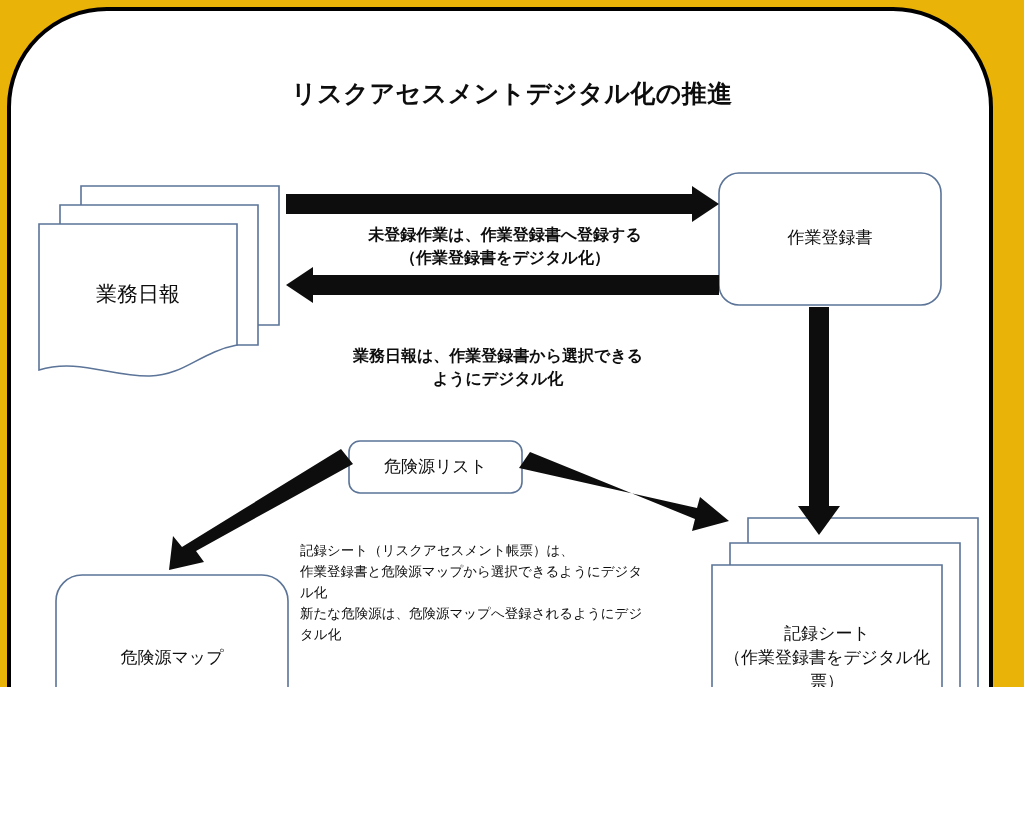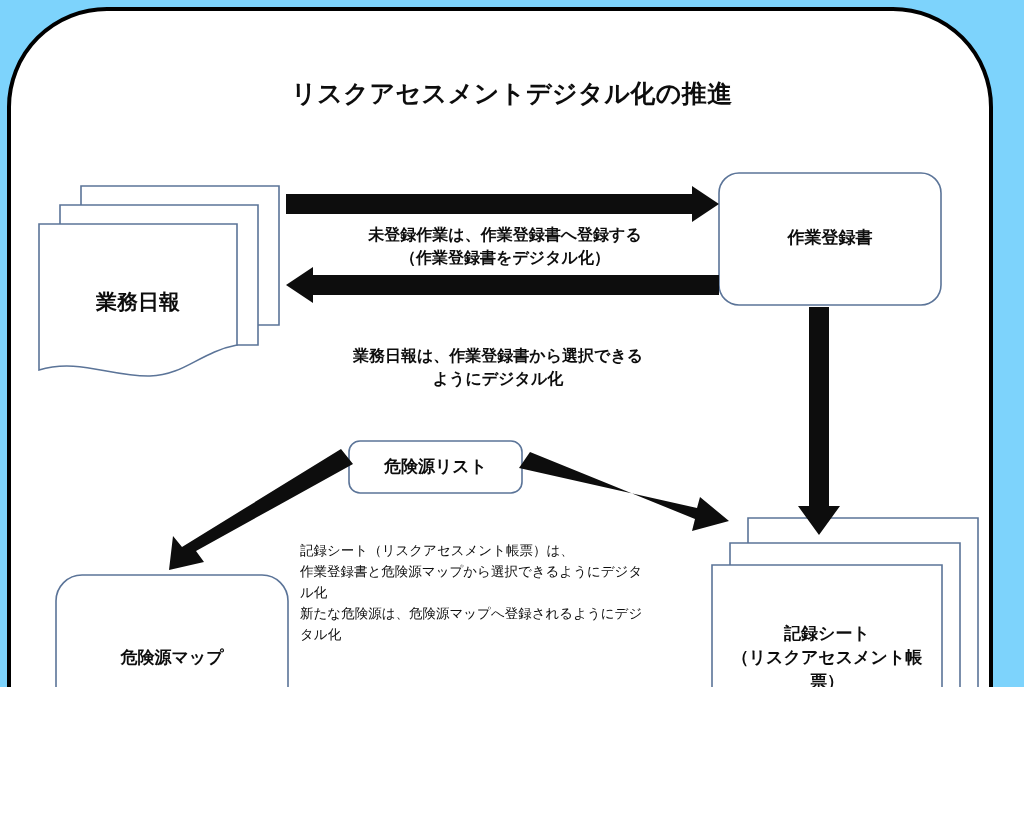--- a/index.html
+++ b/index.html
@@ -7,38 +7,38 @@
     padding: 0;
     background: #ffffff;
   }
   body {
     font-family: "Liberation Sans", "DejaVu Sans", sans-serif;
   }
   #canvas {
     position: relative;
     width: 1024px;
     height: 687px;
-    background: #7dd3fc;
+    background: #eab308;
     overflow: hidden;
   }
   #diagram-svg {
     position: absolute;
     left: 0;
     top: 0;
     width: 1024px;
     height: 813px;
   }
   .lbl {
     position: absolute;
     color: #0d0d0d;
     line-height: 1.42;
     white-space: pre-line;
   }
   .node-label {
-    font-weight: bold;
+    font-weight: normal;
     text-align: center;
   }
   .edge-label {
     font-weight: bold;
     text-align: center;
     font-size: 16px;
   }
   #title-text {
     font-weight: bold;
     font-size: 25px;
@@ -95,30 +95,30 @@
 
     <path d="M 341 449 L 353 464 L 196 551 L 204 562 L 169 570 L 173 536 L 182 547 Z" fill="#0d0d0d"></path>
 
     <path d="M 530 452 L 519 468 L 697 508 L 700 497 L 729 521 L 692 531 L 695 519 Z" fill="#0d0d0d"></path>
 
     <path d="M 712 710 L 313 710 L 313 700 L 281 720 L 313 740 L 313 730 L 712 730 Z" fill="#0d0d0d"></path>
   </svg>
 
   <div class="lbl" id="title-text" style="left:0; top:76px; width:1024px; text-align:center;">リスクアセスメントデジタル化の推進</div>
 
-  <div class="lbl node-label" id="label-work-daily-report" style="left:39px; top:279px; width:198px;margin-top:8px;">業務日報</div>
+  <div class="lbl node-label" id="label-work-daily-report" style="left:39px; top:279px; width:198px;">業務日報</div>
 
   <div class="lbl node-label" id="label-work-registration" style="left:719px; top:226px; width:222px;">作業登録書</div>
 
   <div class="lbl node-label" id="label-hazard-map" style="left:56px; top:646px; width:232px;">危険源マップ</div>
 
   <div class="lbl node-label" id="label-hazard-list" style="left:349px; top:455px; width:173px;">危険源リスト</div>
 
   <div class="lbl node-label" id="label-record-sheet" style="left:712px; top:622px; width:230px;">記録シート
-（リスクアセスメント帳
+（作業登録書をデジタル化
 票）</div>
 
   <div class="lbl edge-label" id="edge-label-daily-to-registration" style="left:315px; top:224px; width:380px;">未登録作業は、作業登録書へ登録する
 （作業登録書をデジタル化）</div>
 
   <div class="lbl edge-label" id="edge-label-registration-to-daily" style="left:308px; top:310px; width:380px;margin-top:35px;">業務日報は、作業登録書から選択できる
 ようにデジタル化</div>
 
   <div class="lbl" id="note-record-sheet" style="left:300px; top:541px;">記録シート（リスクアセスメント帳票）は、
 作業登録書と危険源マップから選択できるようにデジタ

